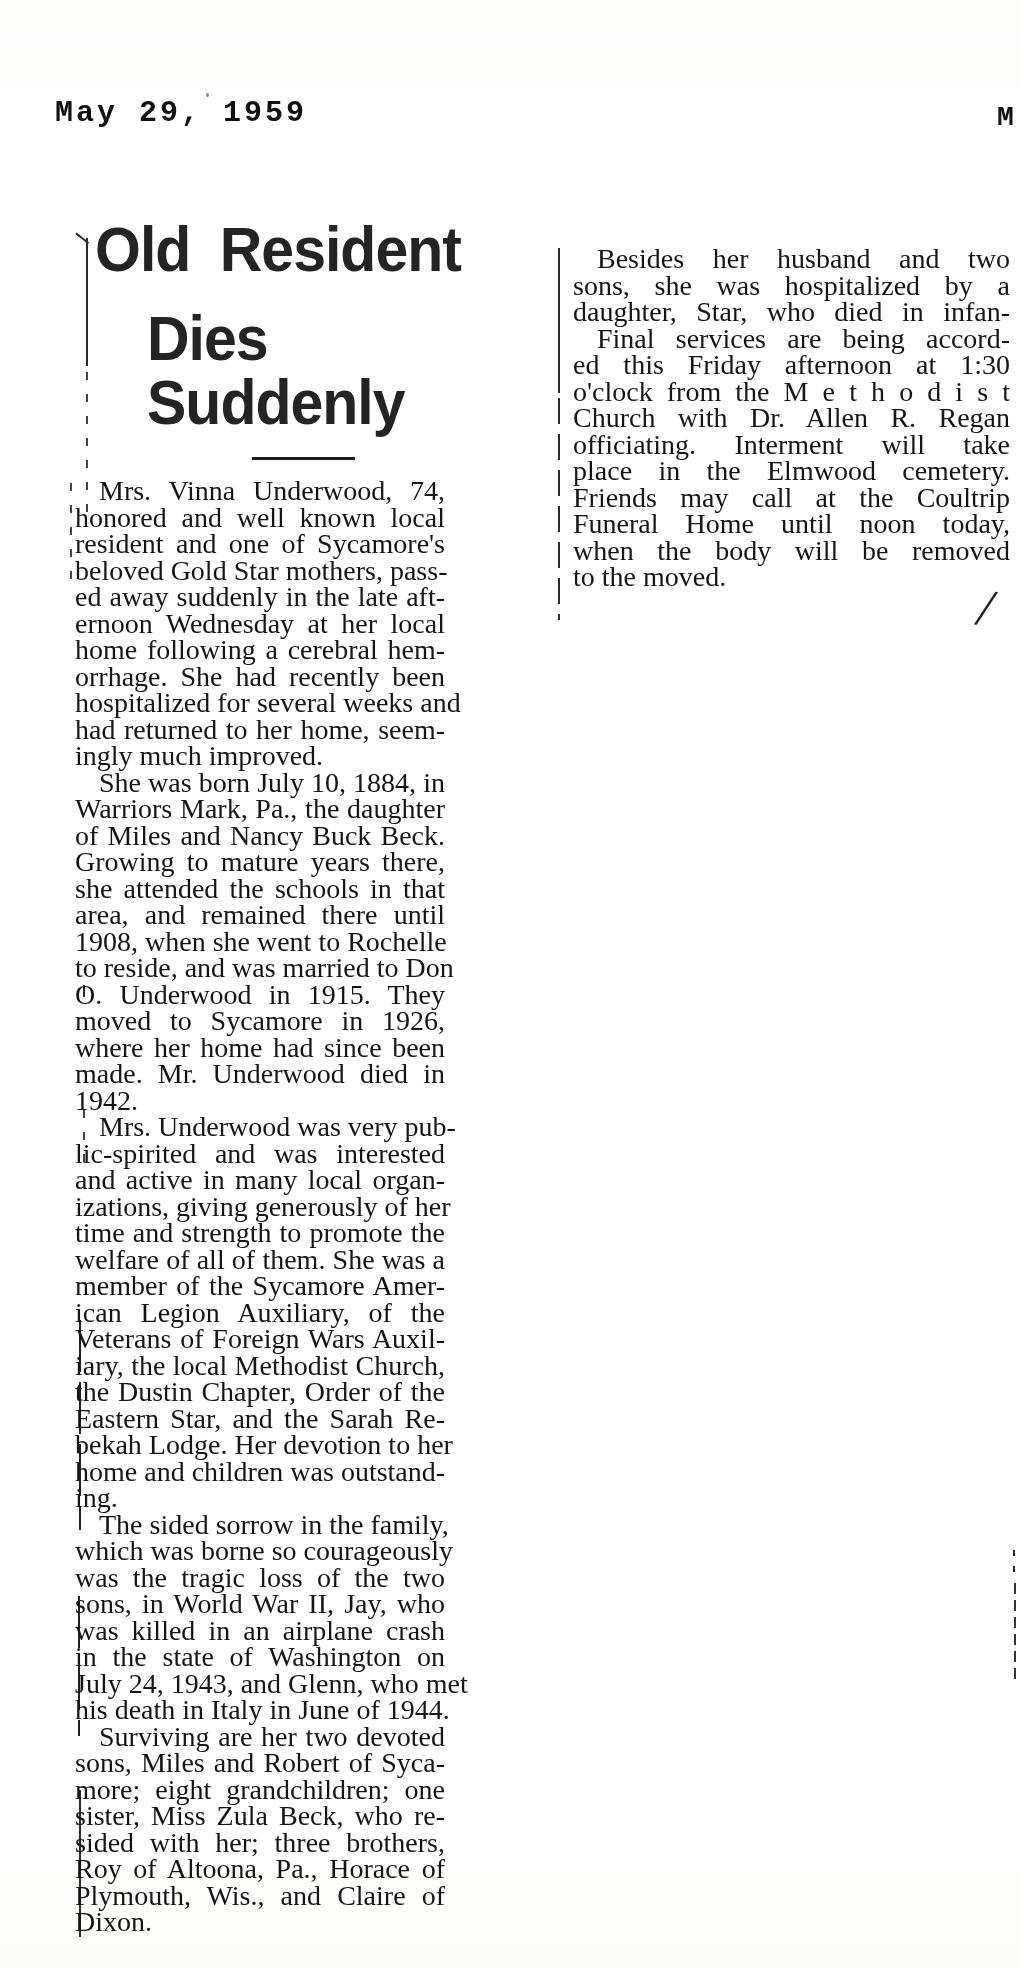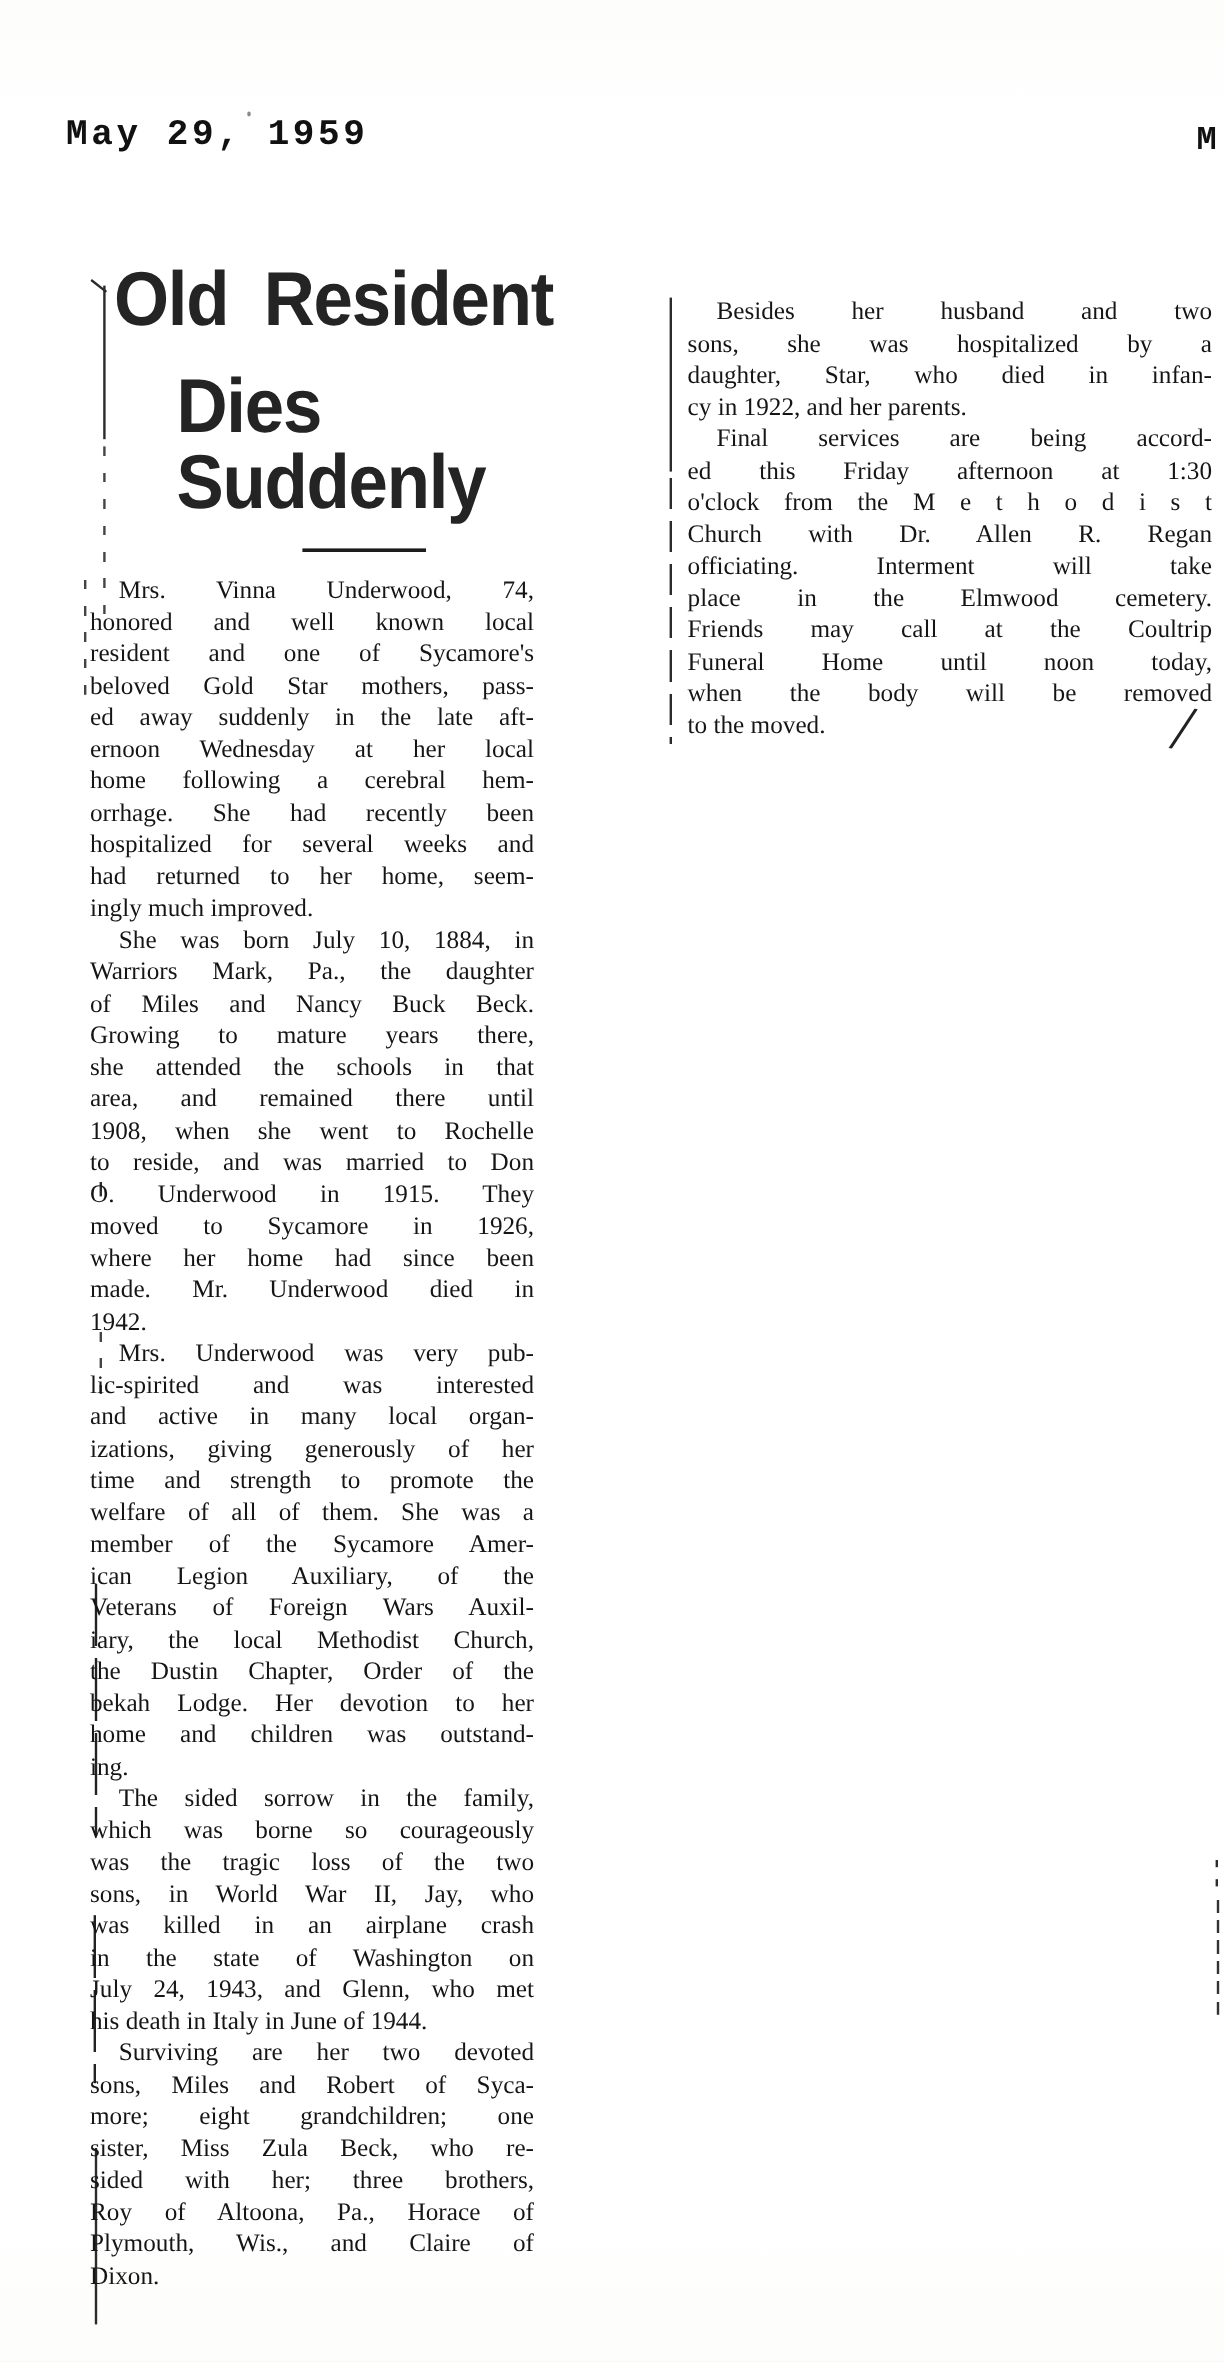--- a/index.html
+++ b/index.html
@@ -31,21 +31,21 @@
     font-family:"Liberation Sans","DejaVu Sans",sans-serif;
     font-weight:700;color:#242424;line-height:1.0;
     letter-spacing:-1px;
   }
   .headline .hl1{font-size:59px;transform:scaleY(1.08);transform-origin:left top;word-spacing:14px;}
   .headline .hl2{font-size:59px;margin-left:52px;margin-top:30px;transform:scaleY(1.08);transform-origin:left top;word-spacing:10px;}
   .divider{
     position:absolute;left:252px;top:457px;width:103px;height:3px;background:#1c1c1c;
   }
   
-  .col{position:absolute;font-size:21px;color:#151515;}
+  .col{position:absolute;font-size:28px;color:#151515;}
   .col-left{left:75px;top:478px;width:370px;}
   .col-right{left:573px;top:246px;width:437px;}
   .line{
     height:26.5px;line-height:26.5px;
     text-align:justify;text-align-last:justify;
     white-space:nowrap;overflow:visible;
   }
   .line.last{text-align-last:left;}
   .line.first{text-indent:24px;}
   
@@ -129,20 +129,21 @@
         <div class="line">lic-spirited and was interested</div>
         <div class="line">and active in many local organ-</div>
         <div class="line">izations, giving generously of her</div>
         <div class="line">time and strength to promote the</div>
         <div class="line">welfare of all of them. She was a</div>
         <div class="line">member of the Sycamore Amer-</div>
         <div class="line">ican Legion Auxiliary, of the</div>
         <div class="line">Veterans of Foreign Wars Auxil-</div>
         <div class="line">iary, the local Methodist Church,</div>
         <div class="line">the Dustin Chapter, Order of the</div>
+        <div class="line">Eastern Star, and the Sarah Re-</div>
         <div class="line">bekah Lodge. Her devotion to her</div>
         <div class="line">home and children was outstand-</div>
         <div class="line last">ing.</div>
       </div>
       <div>
         <div class="line first">The sided sorrow in the family,</div>
         <div class="line">which was borne so courageously</div>
         <div class="line">was the tragic loss of the two</div>
         <div class="line">sons, in World War II, Jay, who</div>
         <div class="line">was killed in an airplane crash</div>
@@ -159,21 +160,20 @@
         <div class="line">Roy of Altoona, Pa., Horace of</div>
         <div class="line">Plymouth, Wis., and Claire of</div>
         <div class="line last">Dixon.</div>
       </div>
     </div>
   <div class="col col-right">
       <div>
         <div class="line first">Besides her husband and two</div>
         <div class="line">sons, she was hospitalized by a</div>
         <div class="line">daughter, Star, who died in infan-</div>
-        <div class="line last">cy in 1922, and her parents.</div>
       </div>
       <div>
         <div class="line first">Final services are being accord-</div>
         <div class="line">ed this Friday afternoon at 1:30</div>
         <div class="line">o'clock from the M e t h o d i s t</div>
         <div class="line">Church with Dr. Allen R. Regan</div>
         <div class="line">officiating. Interment will take</div>
         <div class="line">place in the Elmwood cemetery.</div>
         <div class="line">Friends may call at the Coultrip</div>
         <div class="line">Funeral Home until noon today,</div>

